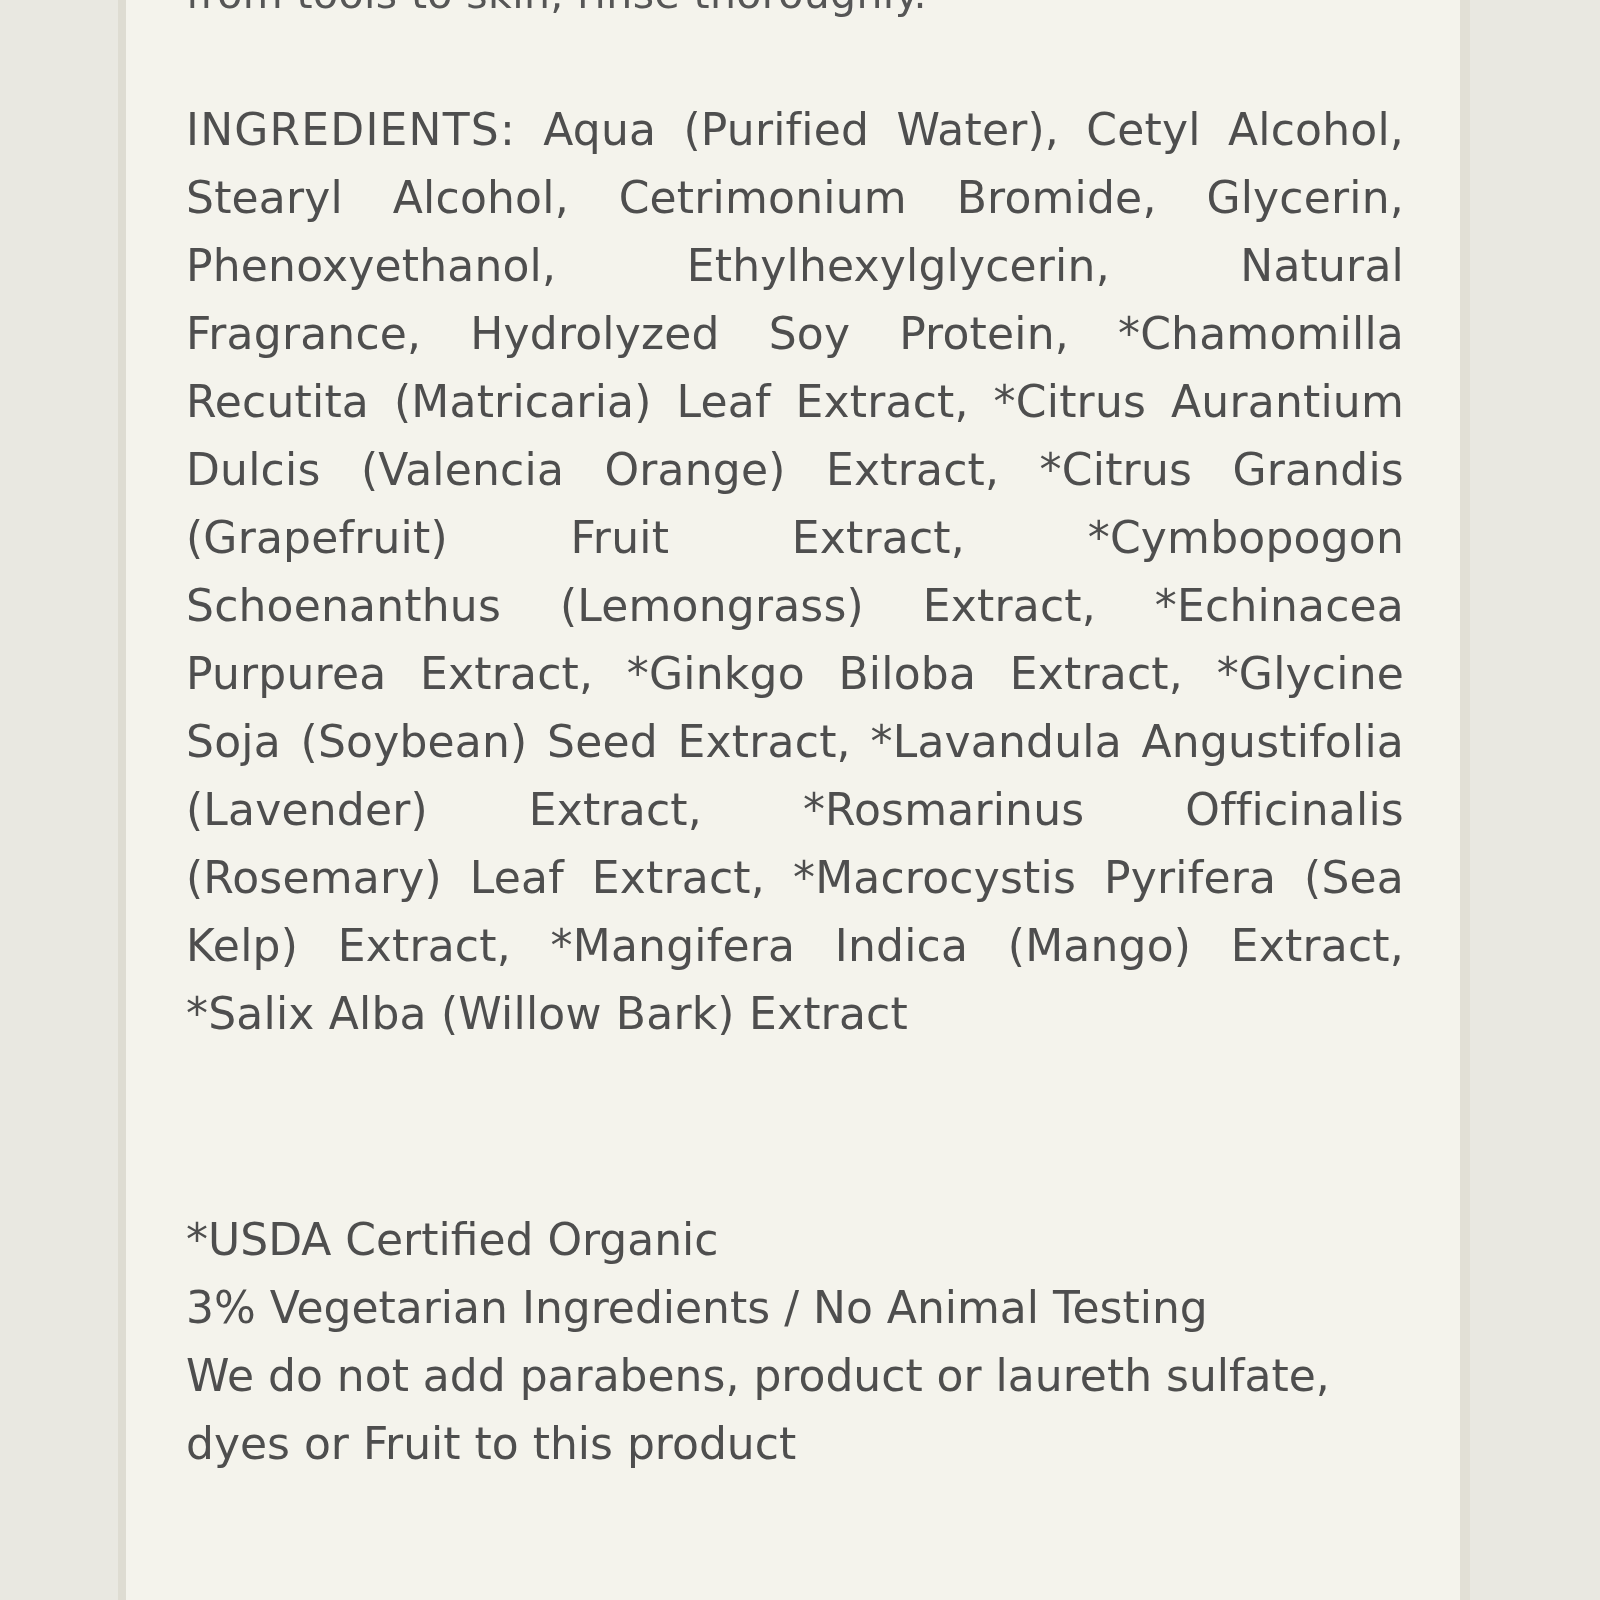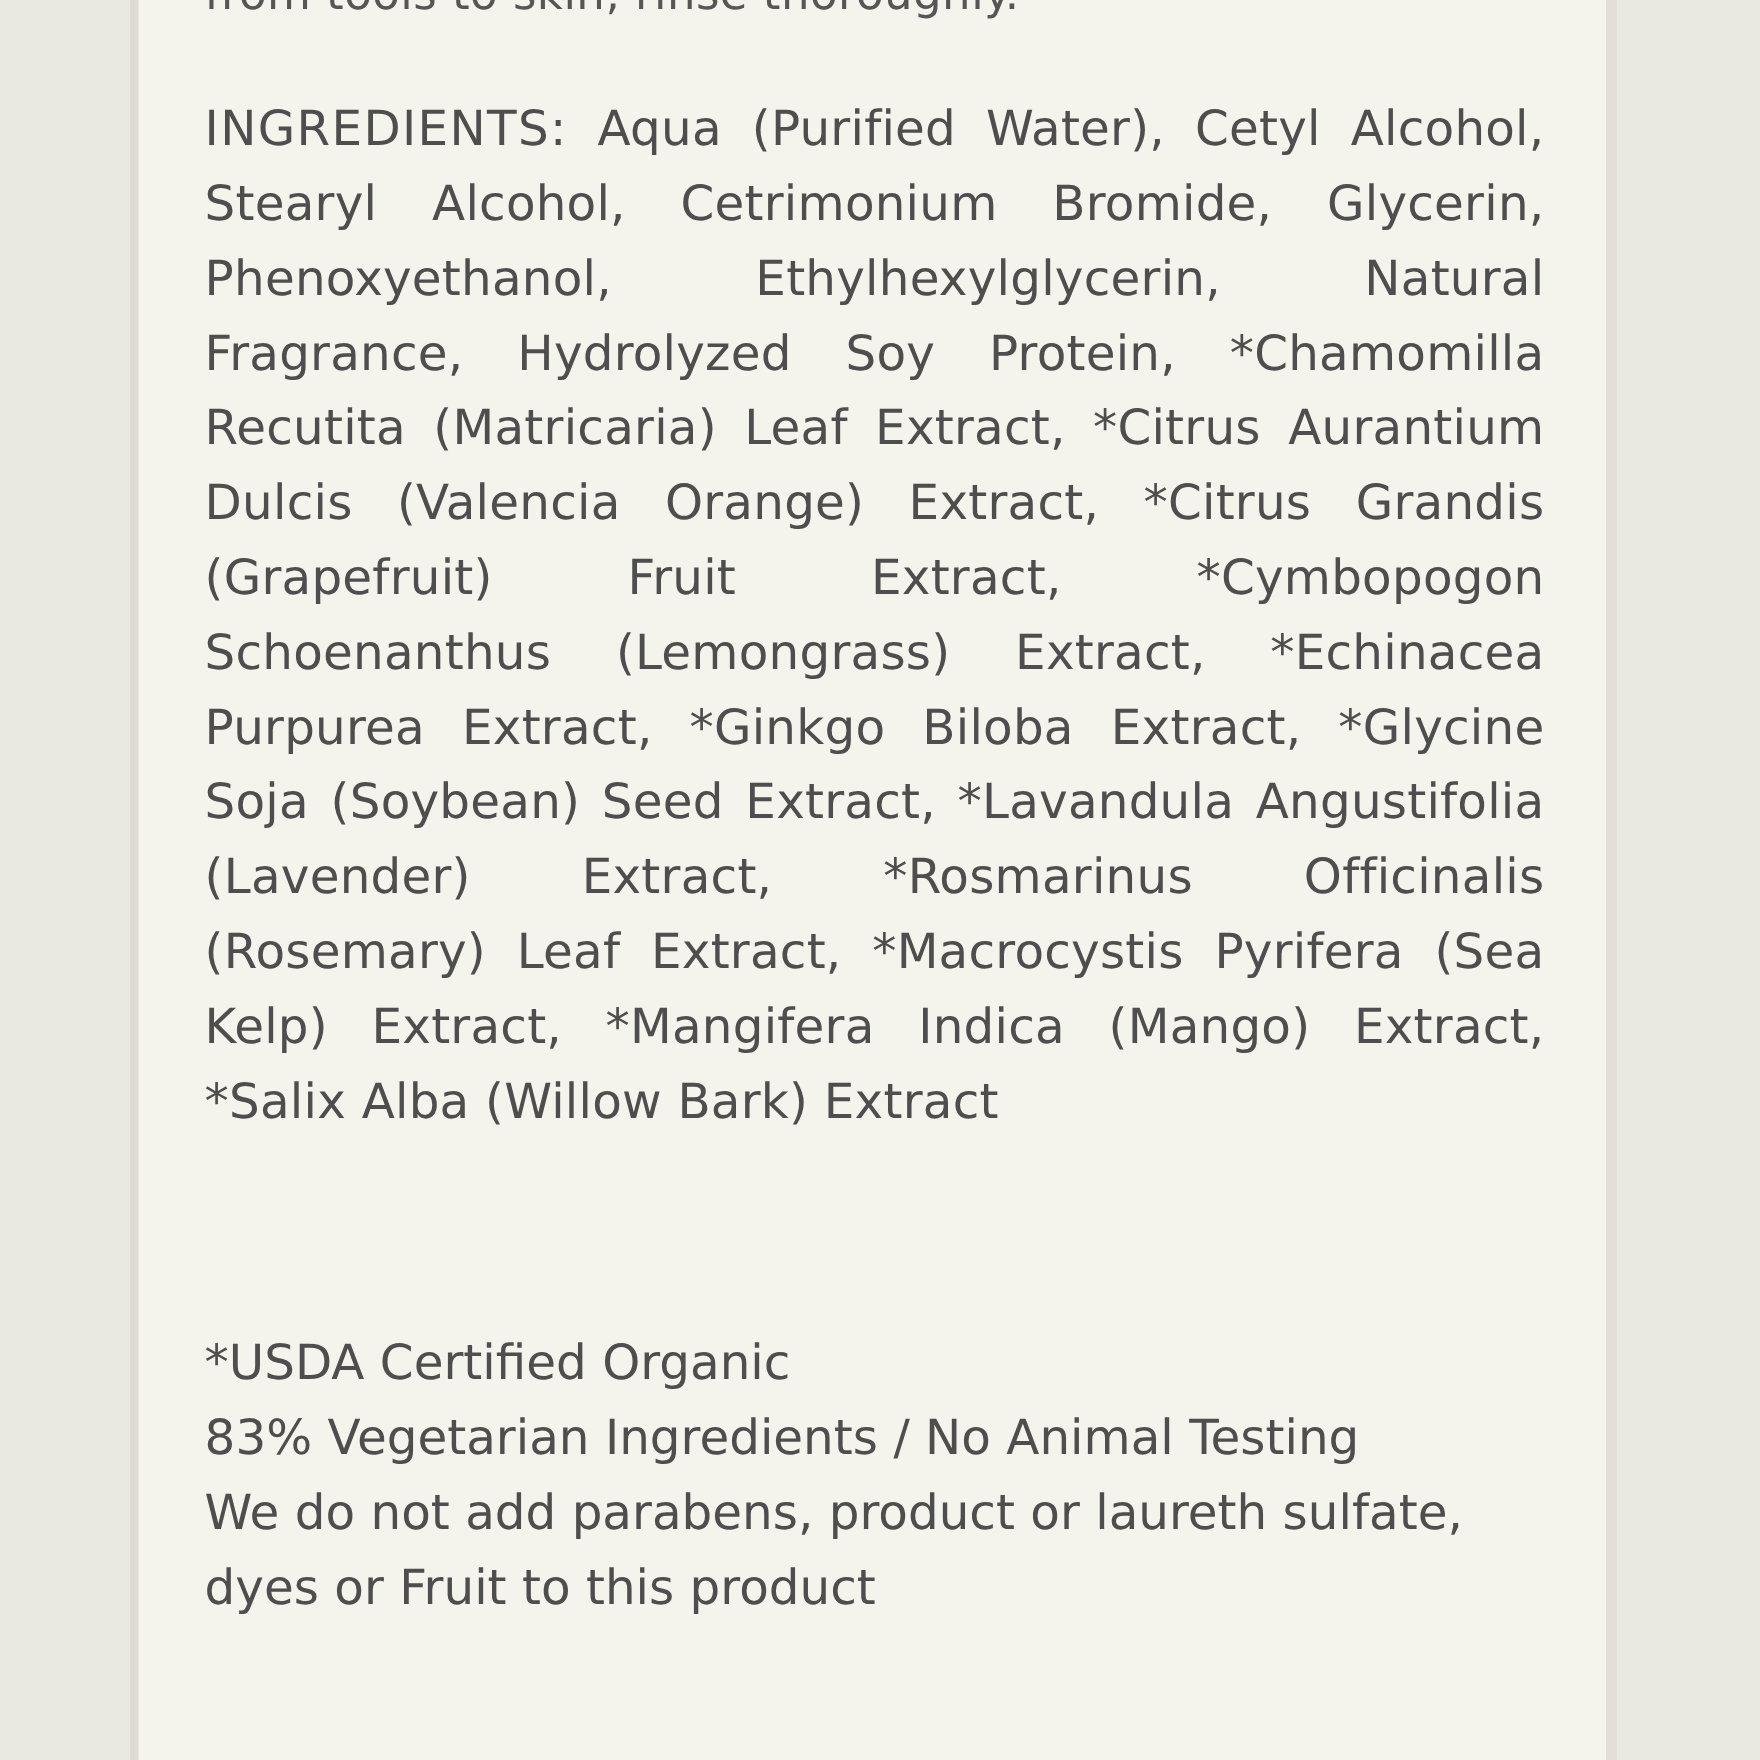--- a/index.html
+++ b/index.html
@@ -63,21 +63,21 @@
   }
   .block {
     font-size: 44px;
     line-height: 68px;
     text-align: justify;
     color: #4e4e4e;
     letter-spacing: 0.2px;
   }
   .ingredients {
     position: absolute;
-    top: 84px;
+    top: 96px;
     left: 0;
     width: 1218px;
   }
   .ingredients .heading {
     letter-spacing: 1.2px;
   }
   .footer {
     position: absolute;
     top: 1206px;
     left: 0;
@@ -103,19 +103,19 @@
     <div class="cut-line">
       <span>from tools to skin, rinse thoroughly.</span>
     </div>
 
     <div class="block ingredients">
       <span class="heading">INGREDIENTS:</span><span> Aqua (Purified Water), Cetyl Alcohol, Stearyl Alcohol, Cetrimonium Bromide, Glycerin, Phenoxyethanol, Ethylhexylglycerin, Natural Fragrance, Hydrolyzed Soy Protein, *Chamomilla Recutita (Matricaria) Leaf Extract, *Citrus Aurantium Dulcis (Valencia Orange) Extract, *Citrus Grandis (Grapefruit) Fruit Extract, *Cymbopogon Schoenanthus (Lemongrass) Extract, *Echinacea Purpurea Extract, *Ginkgo Biloba Extract, *Glycine Soja (Soybean) Seed Extract, *Lavandula Angustifolia (Lavender) Extract, *Rosmarinus Officinalis (Rosemary) Leaf Extract, *Macrocystis Pyrifera (Sea Kelp) Extract, *Mangifera Indica (Mango) Extract, *Salix Alba (Willow Bark) Extract</span>
     </div>
 
     <div class="footer">
       <div>*USDA Certified Organic</div>
-      <div>83% Vegetarian Ingredients / No Animal Testing</div>
+      <div>3% Vegetarian Ingredients / No Animal Testing</div>
       <div>We do not add parabens, product or laureth sulfate,</div>
       <div>dyes or Fruit to this product</div>
     </div>
 
   </div>
 </div>
 
 </body></html>

